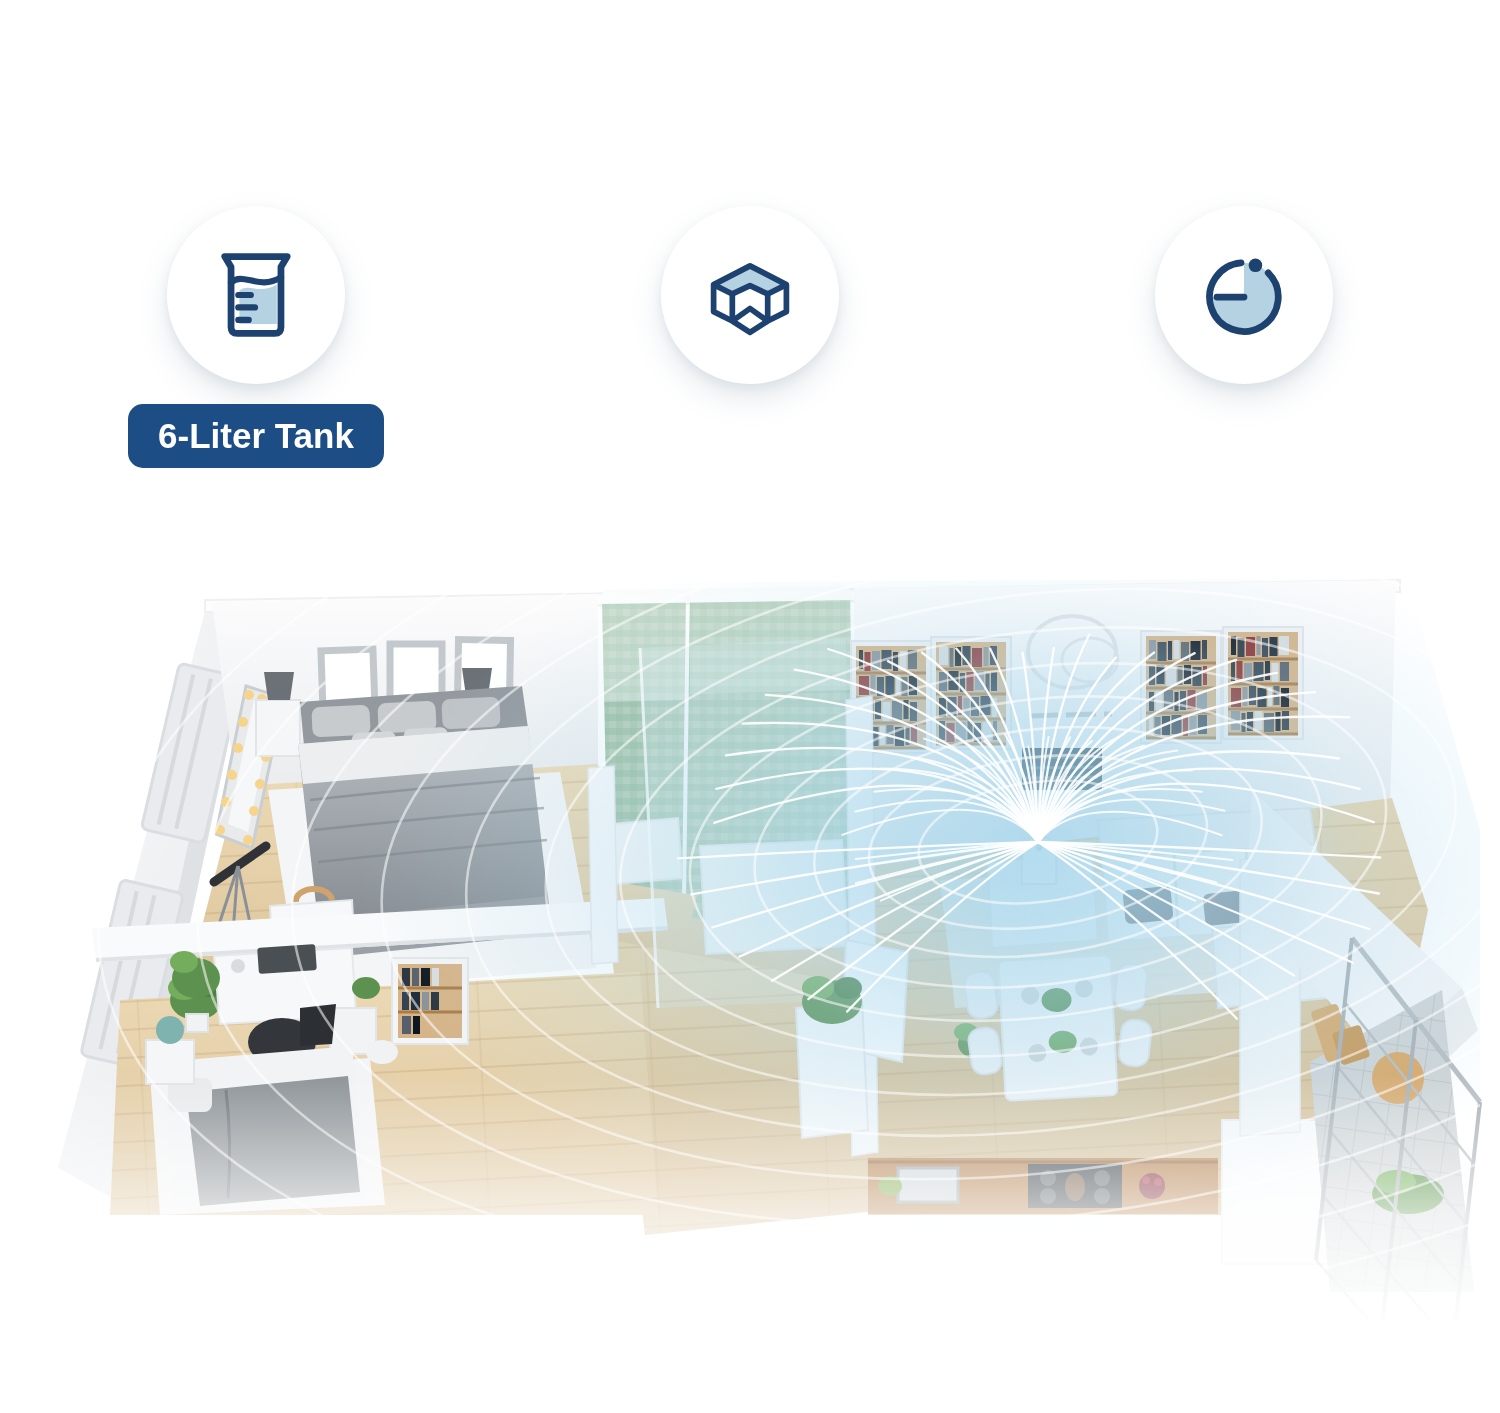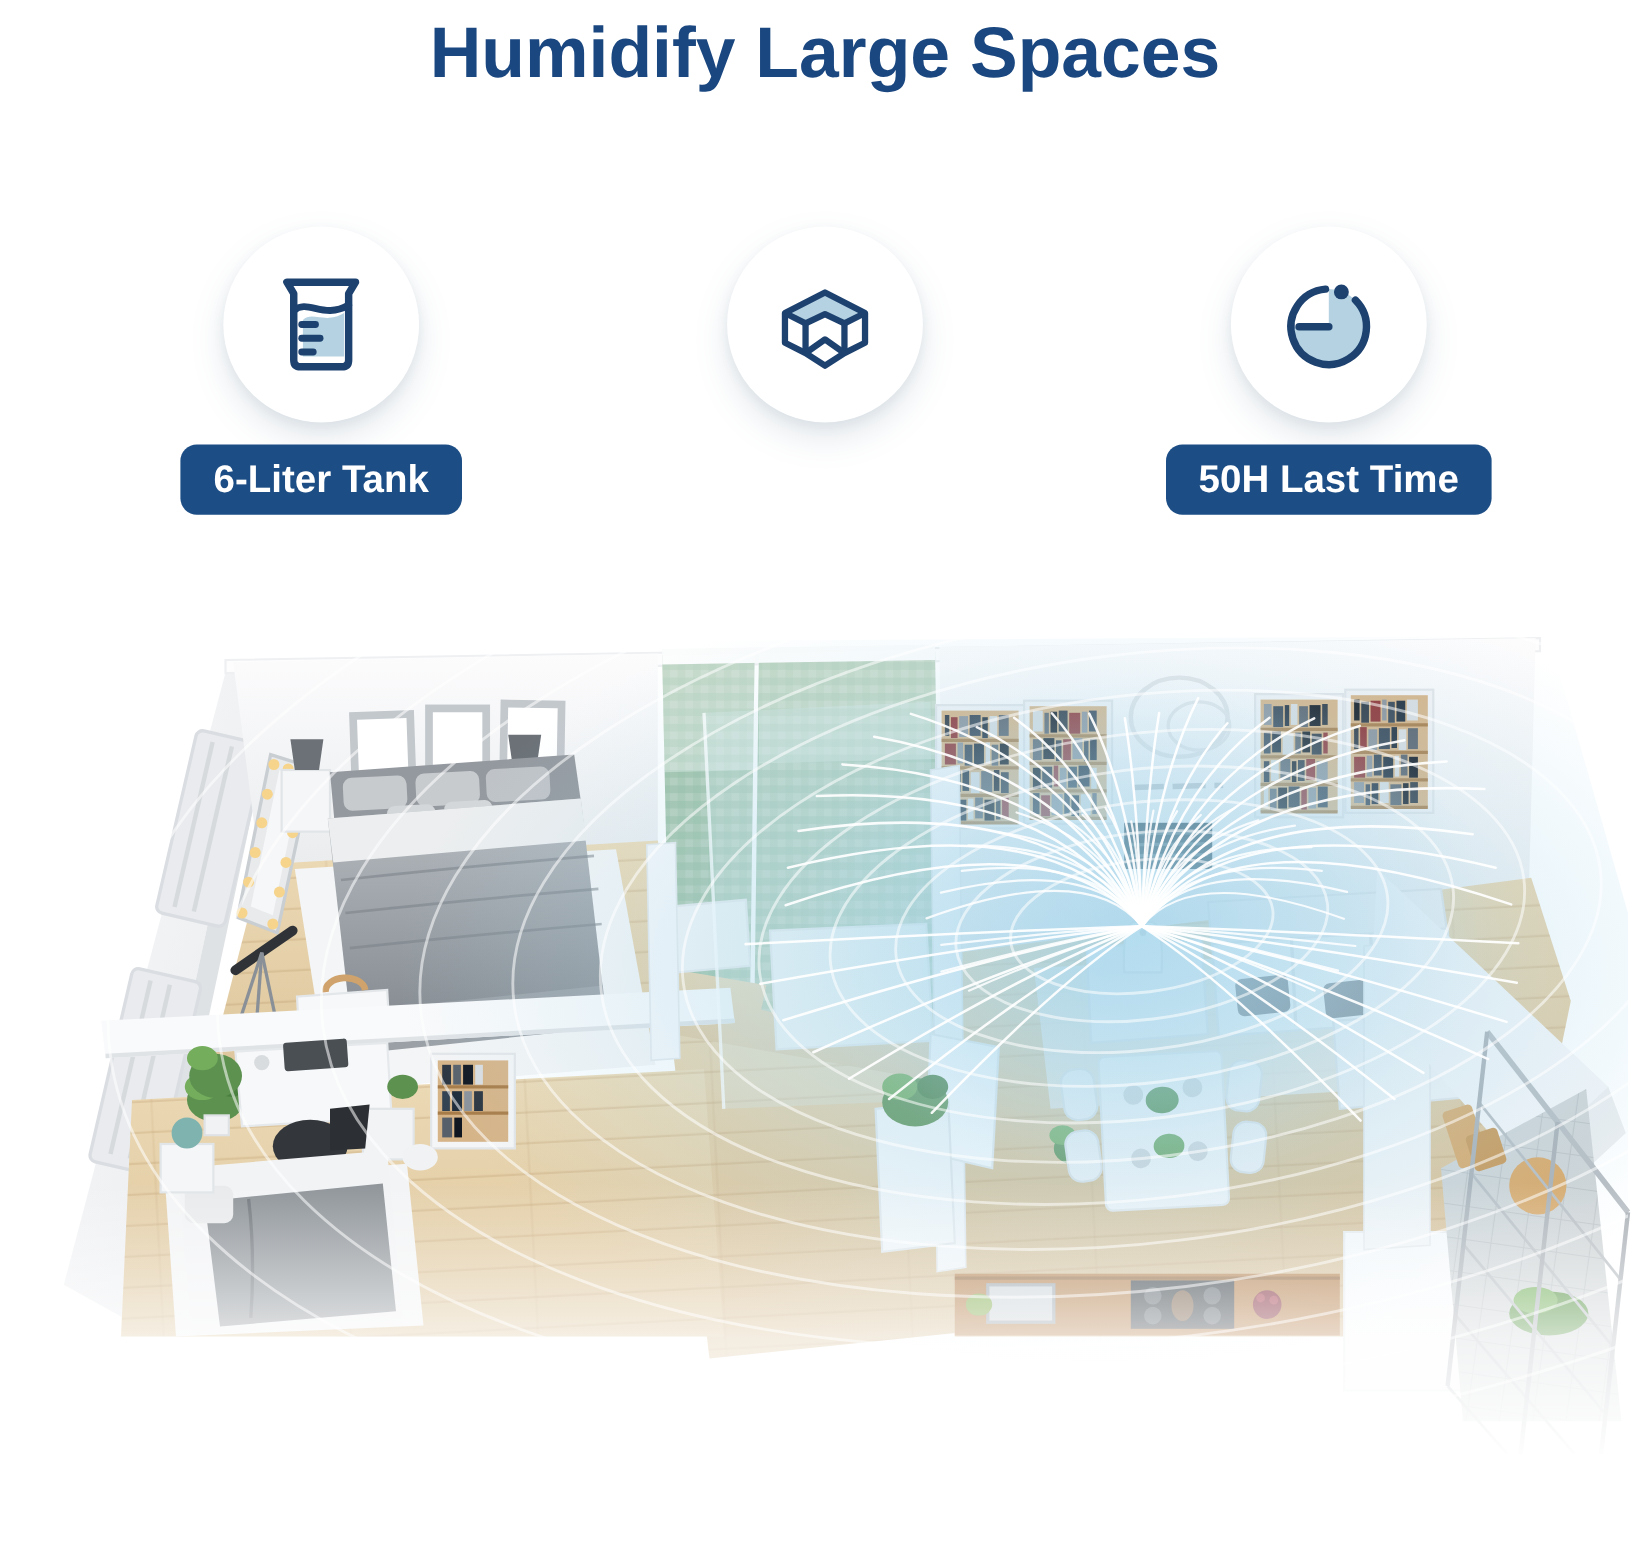--- a/index.html
+++ b/index.html
@@ -1,36 +1,35 @@
 <!DOCTYPE html>
 <html><head>
 <meta charset="utf-8">
 <style>
   html,body{margin:0;padding:0;background:#fff;}
   .page{position:relative;width:1500px;height:1413px;background:#fff;overflow:hidden;
         font-family:"Liberation Sans",sans-serif;}
   .title{margin:0;padding-top:10px;text-align:center;font-size:65px;font-weight:700;
          color:#1a4780;letter-spacing:0px;}
   .features{position:absolute;top:206px;left:0;width:100%;display:flex;
-            justify-content:center;gap:58px;}
+            justify-content:center;gap:94px;}
   .feature{display:flex;flex-direction:column;align-items:center;width:400px;}
   .icon-circle{width:178px;height:178px;border-radius:50%;background:#fff;
                box-shadow:0 14px 30px rgba(100,125,150,.18), 0 4px 10px rgba(100,125,150,.10);
                display:flex;align-items:center;justify-content:center;}
   .icon-circle svg{width:104px;height:104px;}
   .badge{margin-top:20px;display:inline-block;background:#1c4d85;color:#fff;
          font-size:35px;font-weight:700;padding:12px 30px;border-radius:15px;
          white-space:nowrap;}
   .floorplan{position:absolute;top:560px;left:0;width:1500px;height:853px;}
 </style>
 </head>
 <body>
 <div class="page">
 
-<h1 class="title">Humidify Large Spaces</h1>
 
 <div class="features">
 
   <div class="feature">
     <div class="icon-circle">
       <svg viewBox="0 0 100 100">
         <path d="M34 46 C42 38 54 50 70 40 L70 78 L34 78 Z" fill="#b5d2e2"></path>
         <path d="M20 13 L80 13 L74 23 L74 81 Q74 87 68 87 L32 87 Q26 87 26 81 L26 23 Z" fill="none" stroke="#1d4270" stroke-width="6.5" stroke-linejoin="round"></path>
         <path d="M26 38 C38 27 52 46 74 33" fill="none" stroke="#1d4270" stroke-width="6" stroke-linecap="round"></path>
         <line x1="33" y1="50" x2="45" y2="50" stroke="#1d4270" stroke-width="6" stroke-linecap="round"></line>
@@ -56,21 +55,20 @@
 
   <div class="feature">
     <div class="icon-circle">
       <svg viewBox="0 0 100 100">
         <path d="M50 52 L50 19 A33 33 0 1 1 17 52 Z" fill="#b5d2e2"></path>
         <path d="M47.1 19.1 A33 33 0 1 0 73.3 28.7" fill="none" stroke="#1d4270" stroke-width="6.5" stroke-linecap="round"></path>
         <circle cx="61" cy="21.5" r="6.5" fill="#1d4270"></circle>
         <line x1="50" y1="52" x2="24" y2="52" stroke="#1d4270" stroke-width="6.5" stroke-linecap="round"></line>
       </svg>
     </div>
-    <div class="badge">50H Last Time</div>
   </div>
 </div>
 
 <svg class="floorplan" viewBox="0 560 1500 853">
   <defs>
     <linearGradient id="wallGrad" x1="0" y1="0" x2="0" y2="1">
       <stop offset="0" stop-color="#fcfcfd"></stop>
           <stop offset="1" stop-color="#eaecee"></stop>
     </linearGradient>
     <linearGradient id="extGrad" x1="0" y1="0" x2="1" y2="1">

